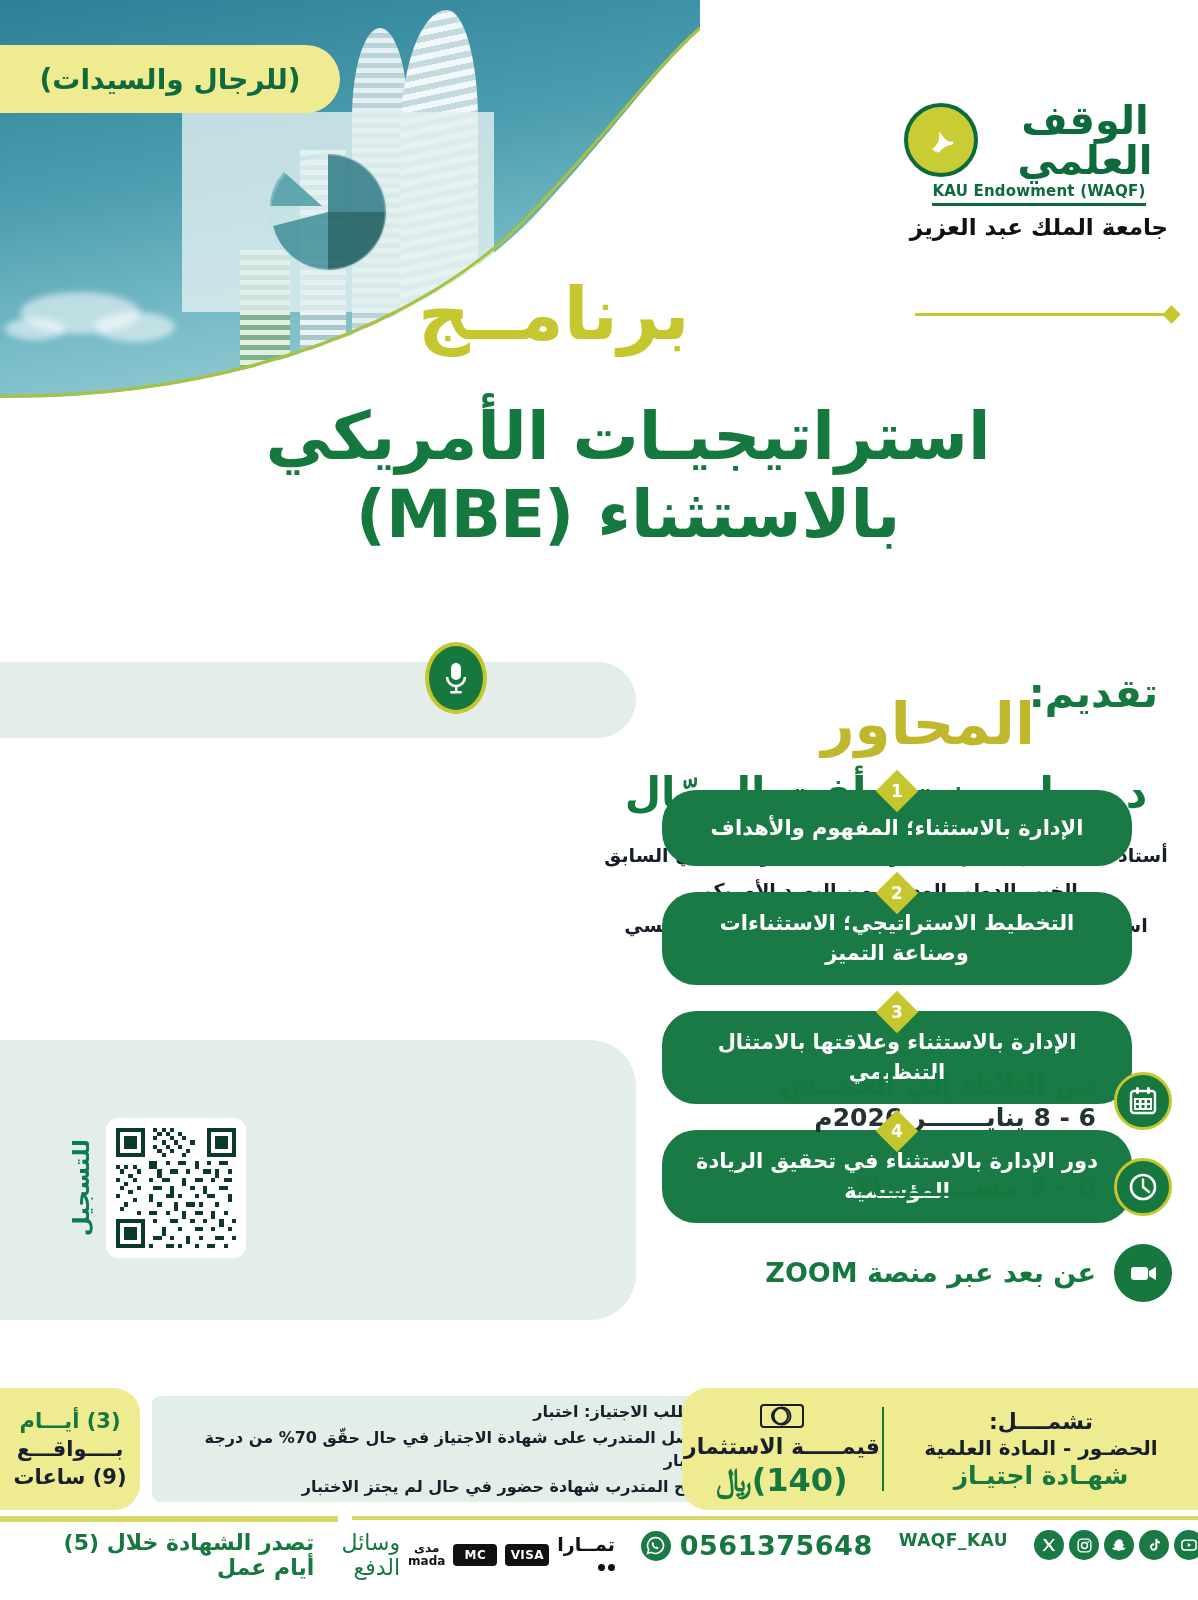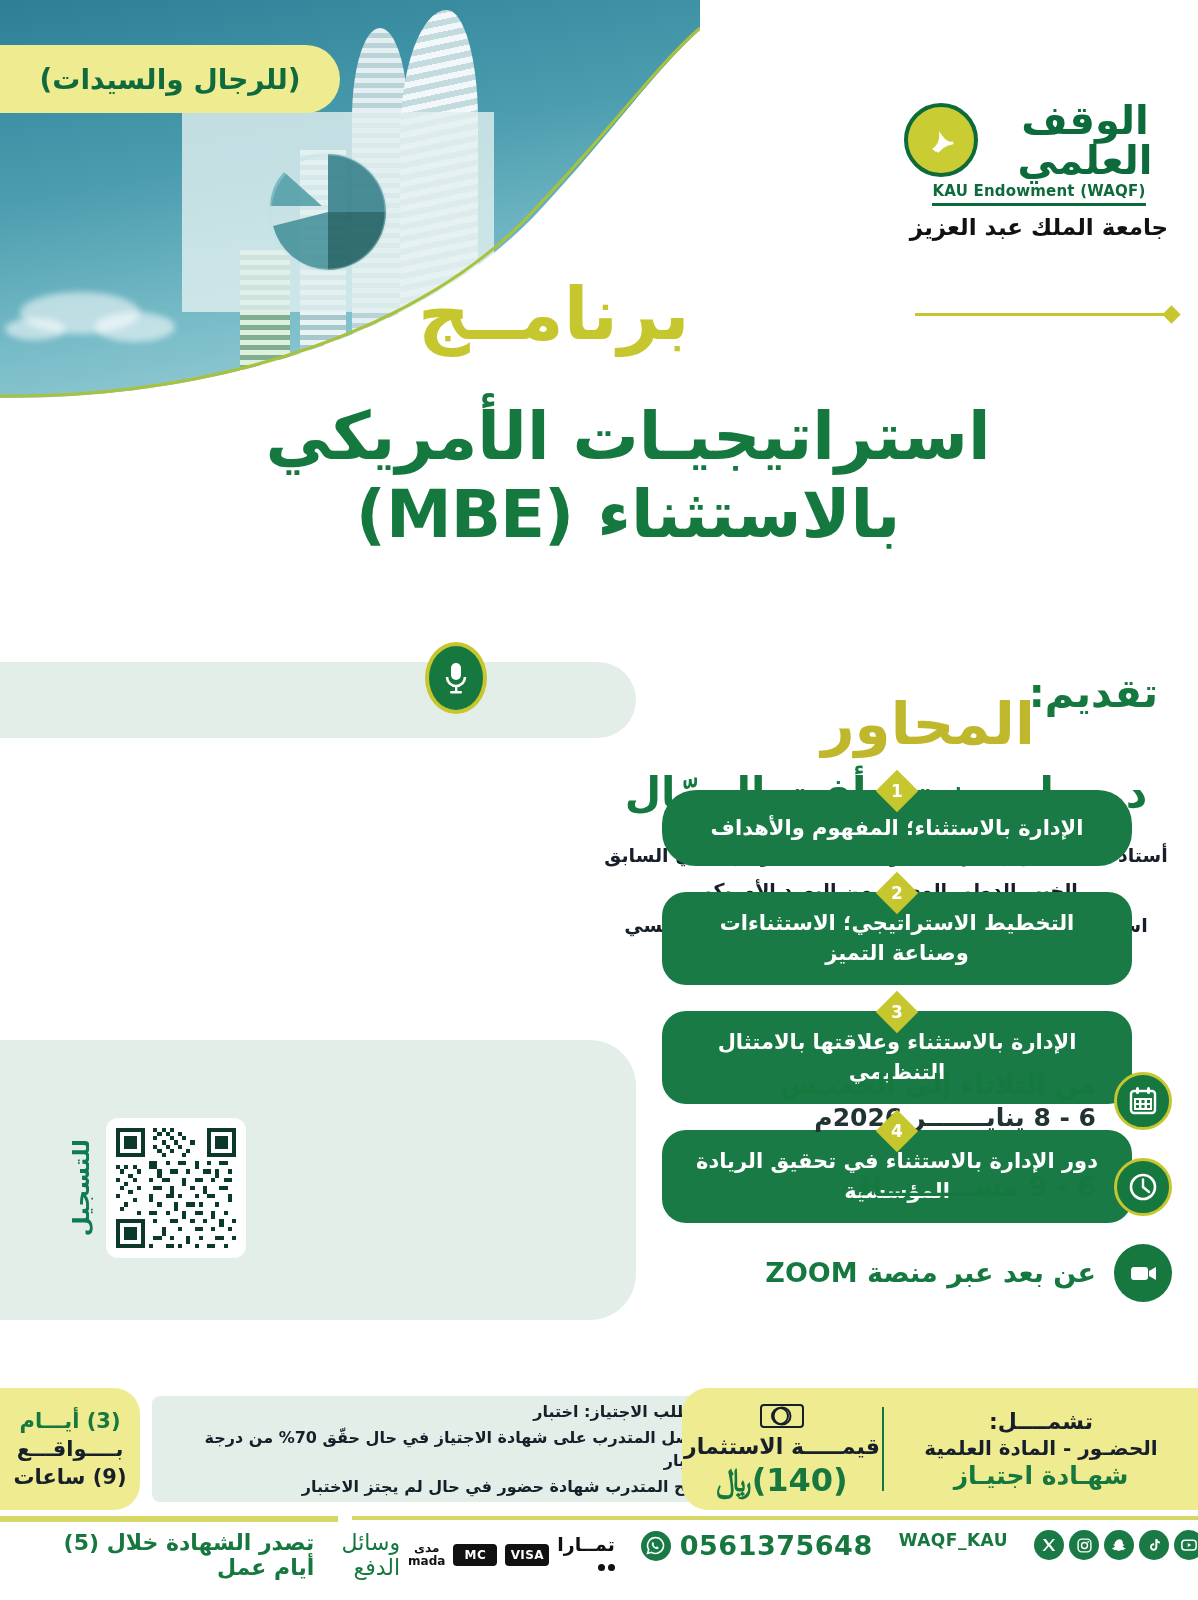--- a/index.html
+++ b/index.html
@@ -144,21 +144,21 @@
   }
   .topic-badge span{
     transform:rotate(-45deg); color:#ffffff; font-size:17px; font-weight:bold;
   }
   .topic-pill{
     background:#1a7a45; border-radius:34px; color:#ffffff;
     min-height:76px; display:flex; align-items:center; justify-content:center;
     text-align:center; padding:16px 22px;
     font-size:21px; font-weight:bold; line-height:1.45;
   }
-  .topic-pill.tall{ min-height:88px;border-radius:24px; }
+  .topic-pill.tall{ min-height:88px; }
 
   
   .info-panel{
     position:absolute; left:0; top:1040px; width:636px; height:280px;
     background:#e4eee9; border-radius:0 46px 46px 0;
   }
   .info-rows{
     position:absolute; right:26px; top:1058px; width:600px;
   }
   .info-row{

